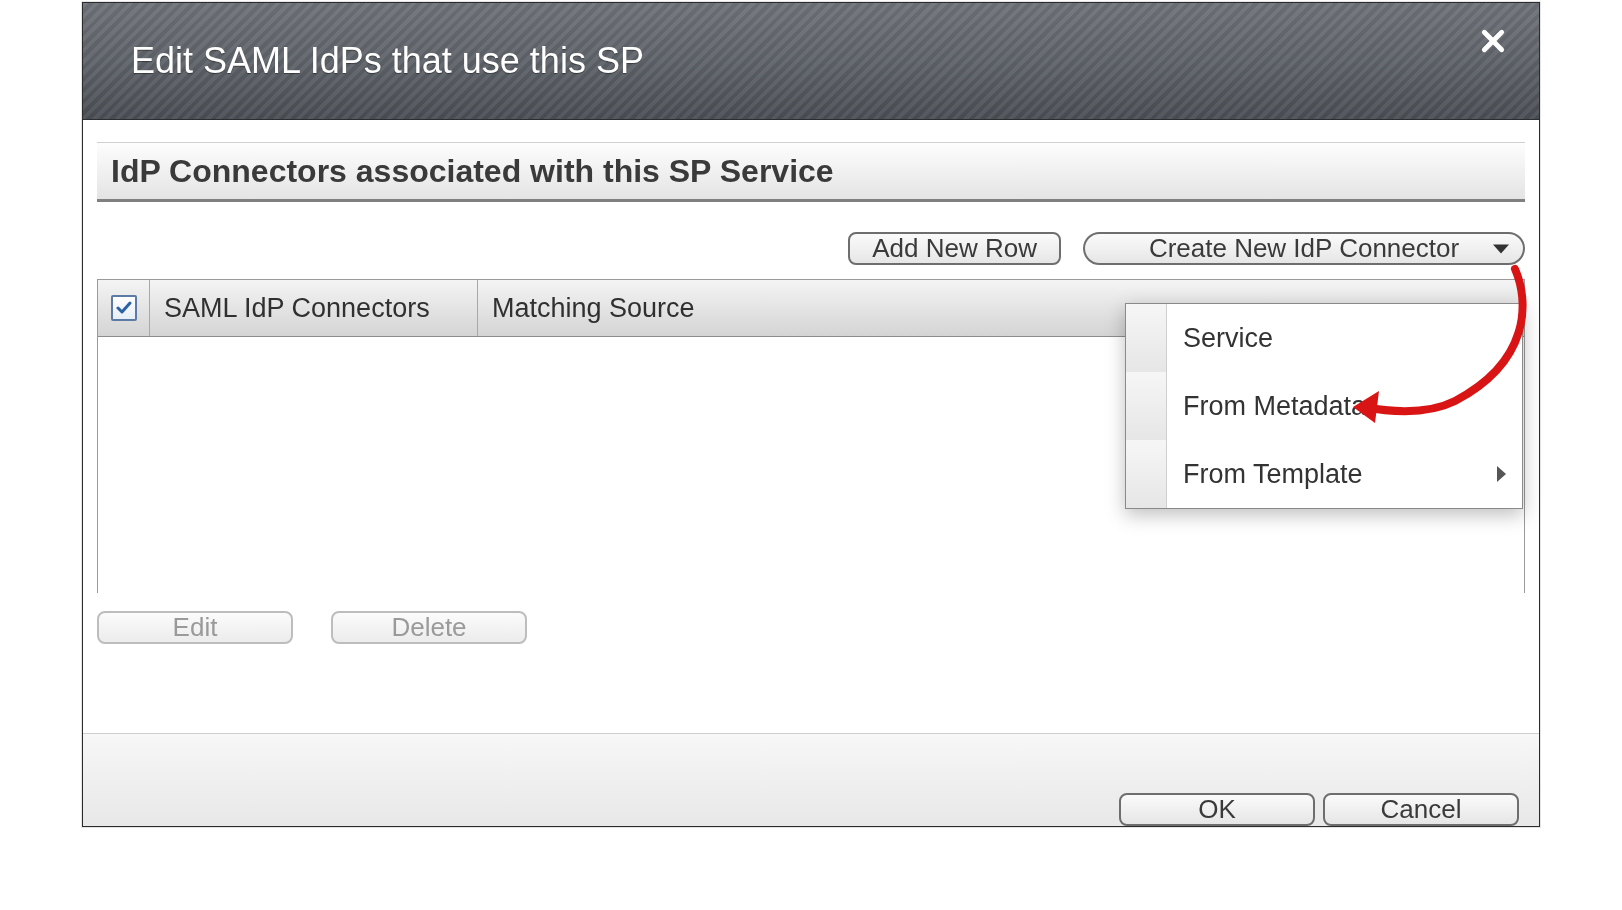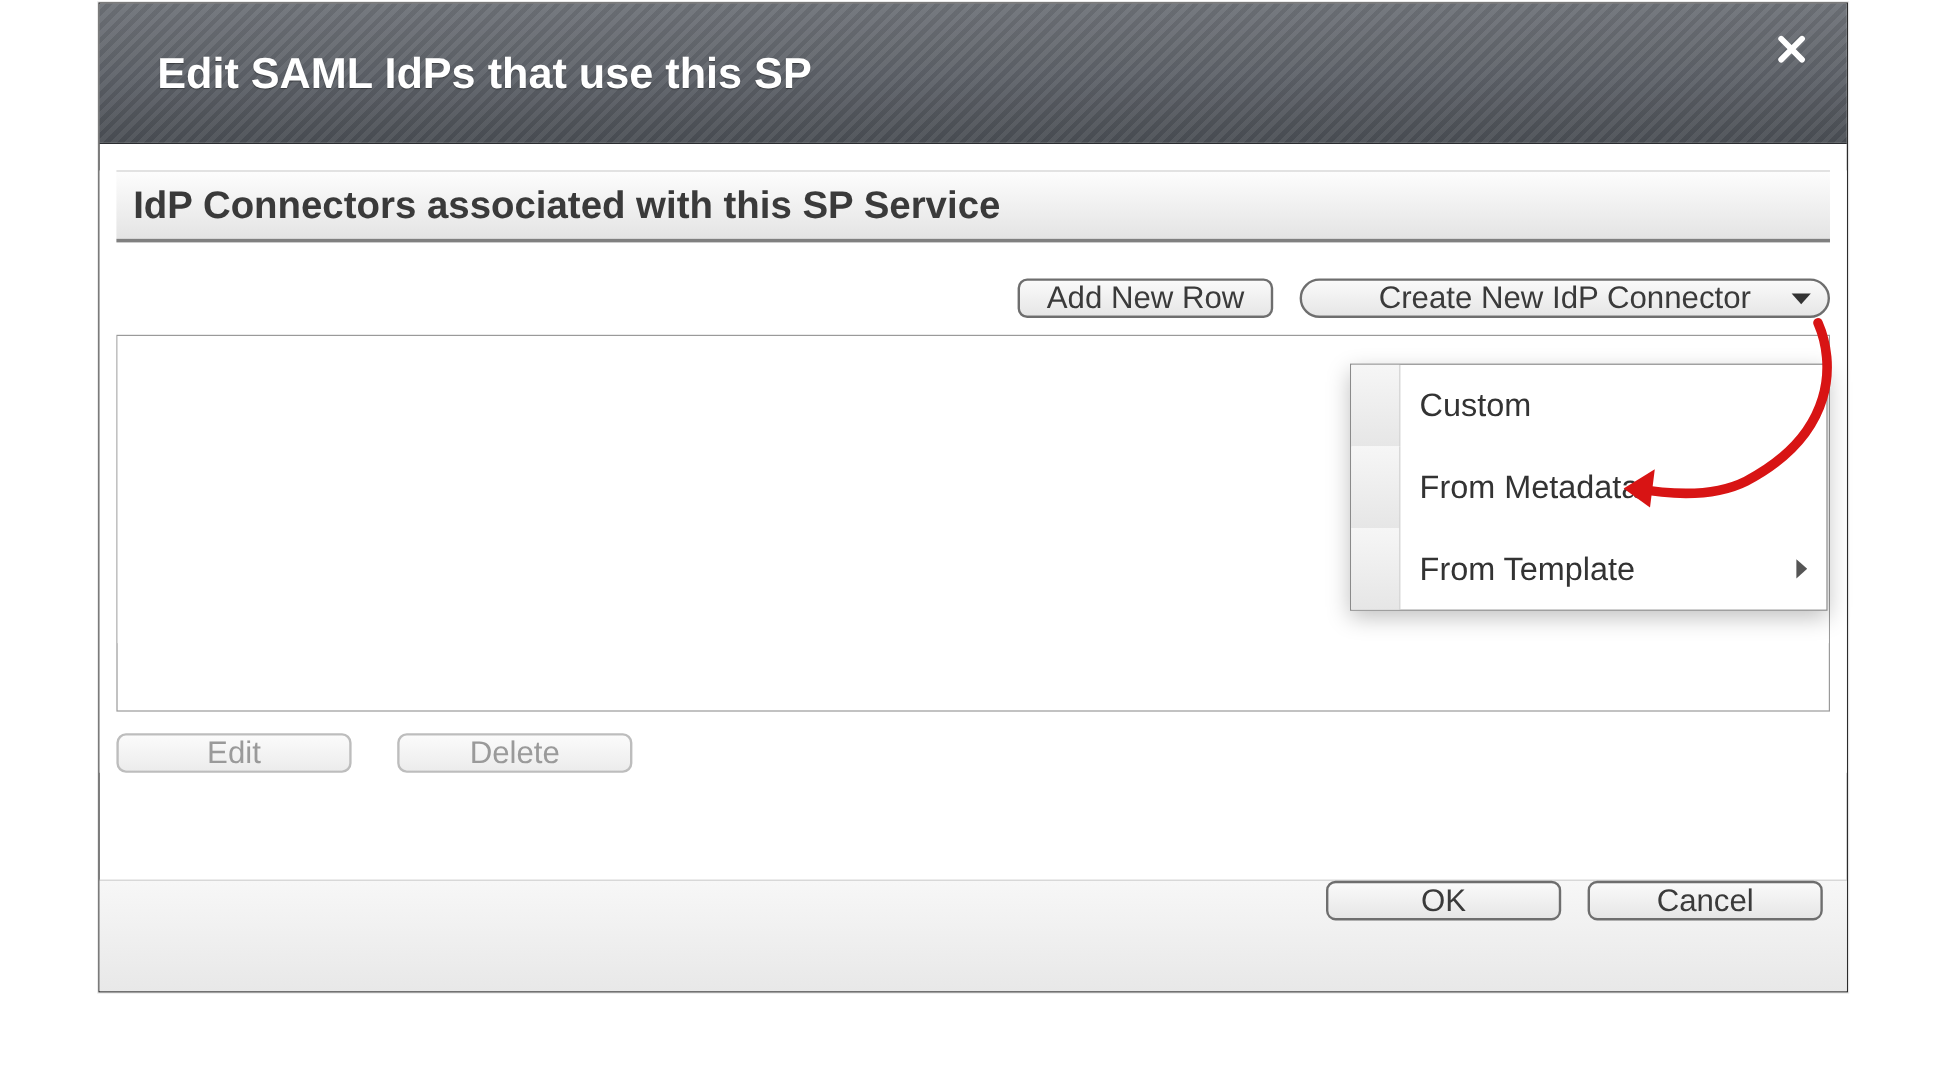--- a/index.html
+++ b/index.html
@@ -31,21 +31,21 @@
     repeating-linear-gradient(135deg, rgba(255,255,255,0.05) 0px, rgba(255,255,255,0.05) 4px, rgba(0,0,0,0.05) 4px, rgba(0,0,0,0.05) 8px),
     linear-gradient(to bottom, #6f7379 0%, #5f636a 50%, #4b4f55 100%);
   border-bottom: 1px solid #2b2d31;
   display: flex;
   align-items: center;
   padding-left: 48px;
 }
 .titlebar-title {
   color: #ffffff;
   font-size: 36px;
-  font-weight: bold;
+  font-weight: normal;
   text-shadow: 0 1px 1px rgba(0,0,0,0.4);
 }
 .close-x {
   position: absolute;
   right: 26px;
   top: 18px;
   width: 40px;
   height: 40px;
   cursor: pointer;
   display: flex;
@@ -220,23 +220,23 @@
 
 
 .footer {
   position: absolute;
   left: 0; right: 0; bottom: 0;
   height: 92px;
   border-top: 1px solid #cfcfcf;
   background: linear-gradient(to bottom, #f7f7f7 0%, #e8e8e8 100%);
   display: flex;
   justify-content: flex-end;
-  align-items: flex-start;
+  align-items: flex-end;
   padding-right: 20px;
-  gap: 22px;
+  gap: 8px;
 }
 .footer .btn { width: 196px; }
 
 </style>
 </head>
 <body>
 
 <div class="dialog">
 
   <div class="titlebar">
@@ -256,34 +256,45 @@
 
     <div class="toolbar">
       <button class="btn">Add New Row</button>
       <button class="btn wide">
         <span>Create New IdP Connector</span>
         <span class="caret"></span>
       </button>
     </div>
 
     <div class="table-wrap">
+      <div class="table-header">
+        <div class="th check">
+          <span class="chkbox">
+            <svg viewBox="0 0 16 16">
+                <path d="M2 8 L6 12 L14 3" stroke="#2b62a5" stroke-width="3" fill="none" stroke-linecap="round" stroke-linejoin="round"></path>
+              </svg>
+          </span>
+        </div>
+        <div class="th col1">SAML IdP Connectors</div>
+        <div class="th col2">Matching Source</div>
+      </div>
       <div class="table-body"></div>
     </div>
 
     <div class="bottom-actions">
       <button class="btn disabled">Edit</button>
       <button class="btn disabled">Delete</button>
     </div>
 
   </div>
 
   <div class="dropdown-menu">
     <div class="dropdown-row">
       <div class="icon-col"></div>
-      <div class="dropdown-label">Custom</div>
+      <div class="dropdown-label">Service</div>
     </div>
     <div class="dropdown-row">
       <div class="icon-col"></div>
       <div class="dropdown-label">From Metadata</div>
     </div>
     <div class="dropdown-row">
       <div class="icon-col"></div>
       <div class="dropdown-label">From Template</div>
       <span class="sub-caret"></span>
     </div>

